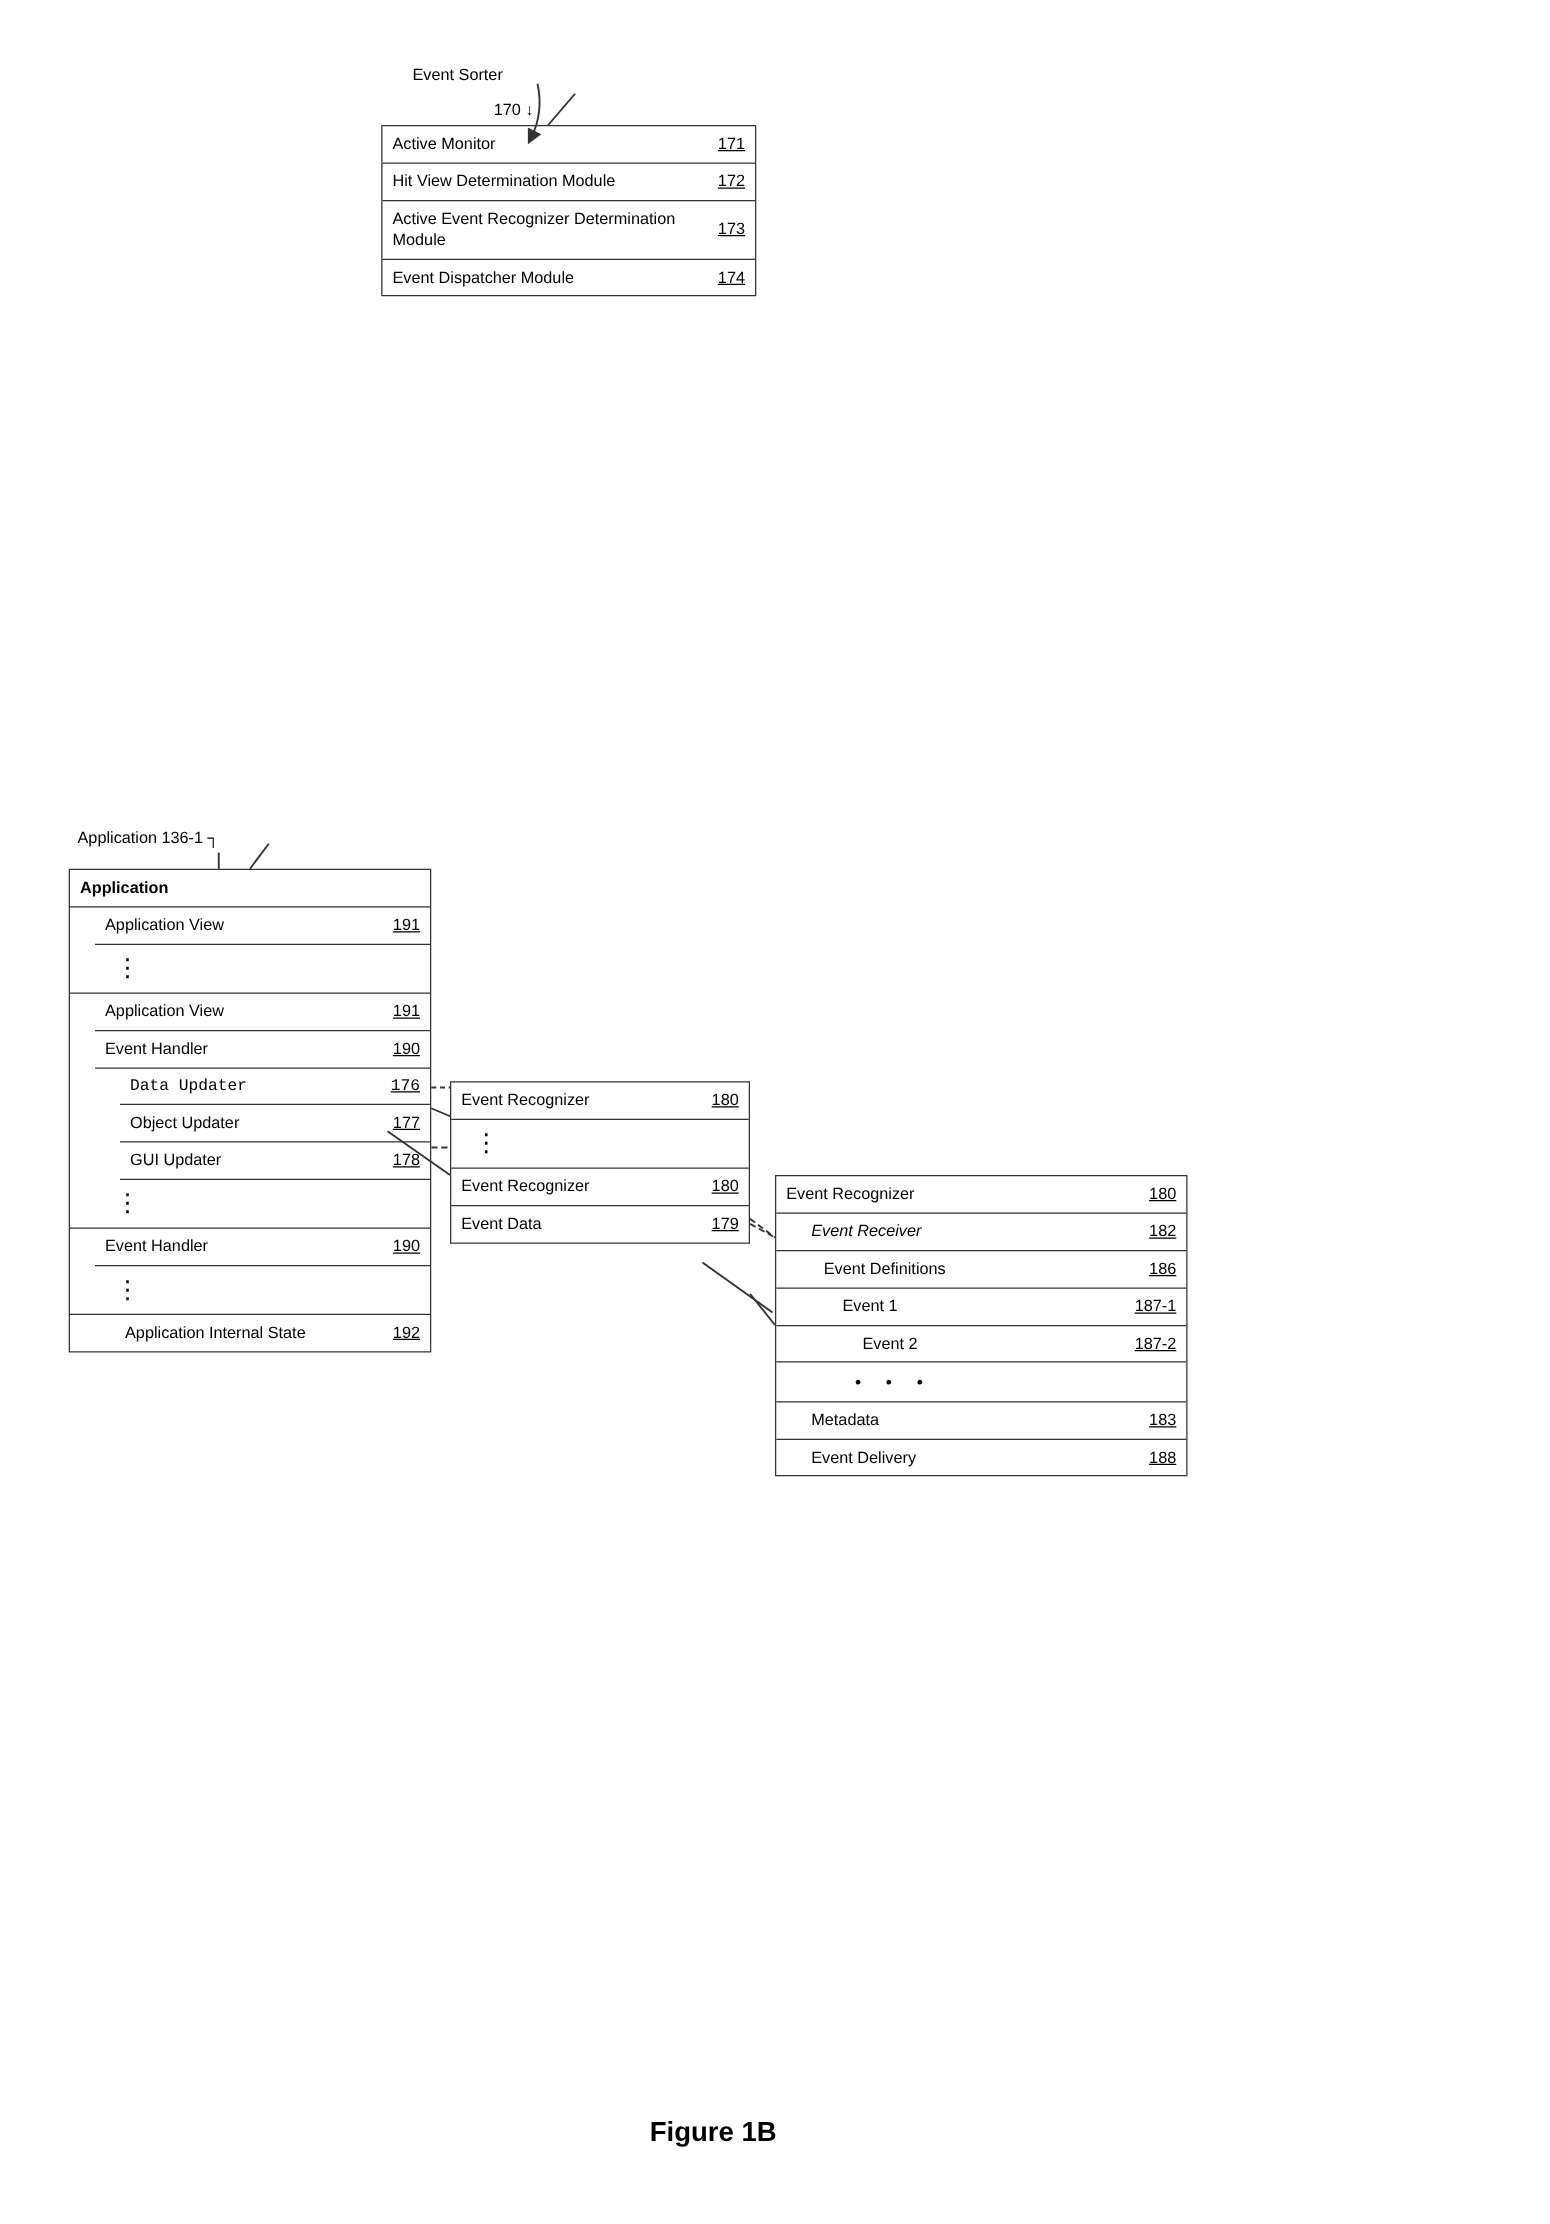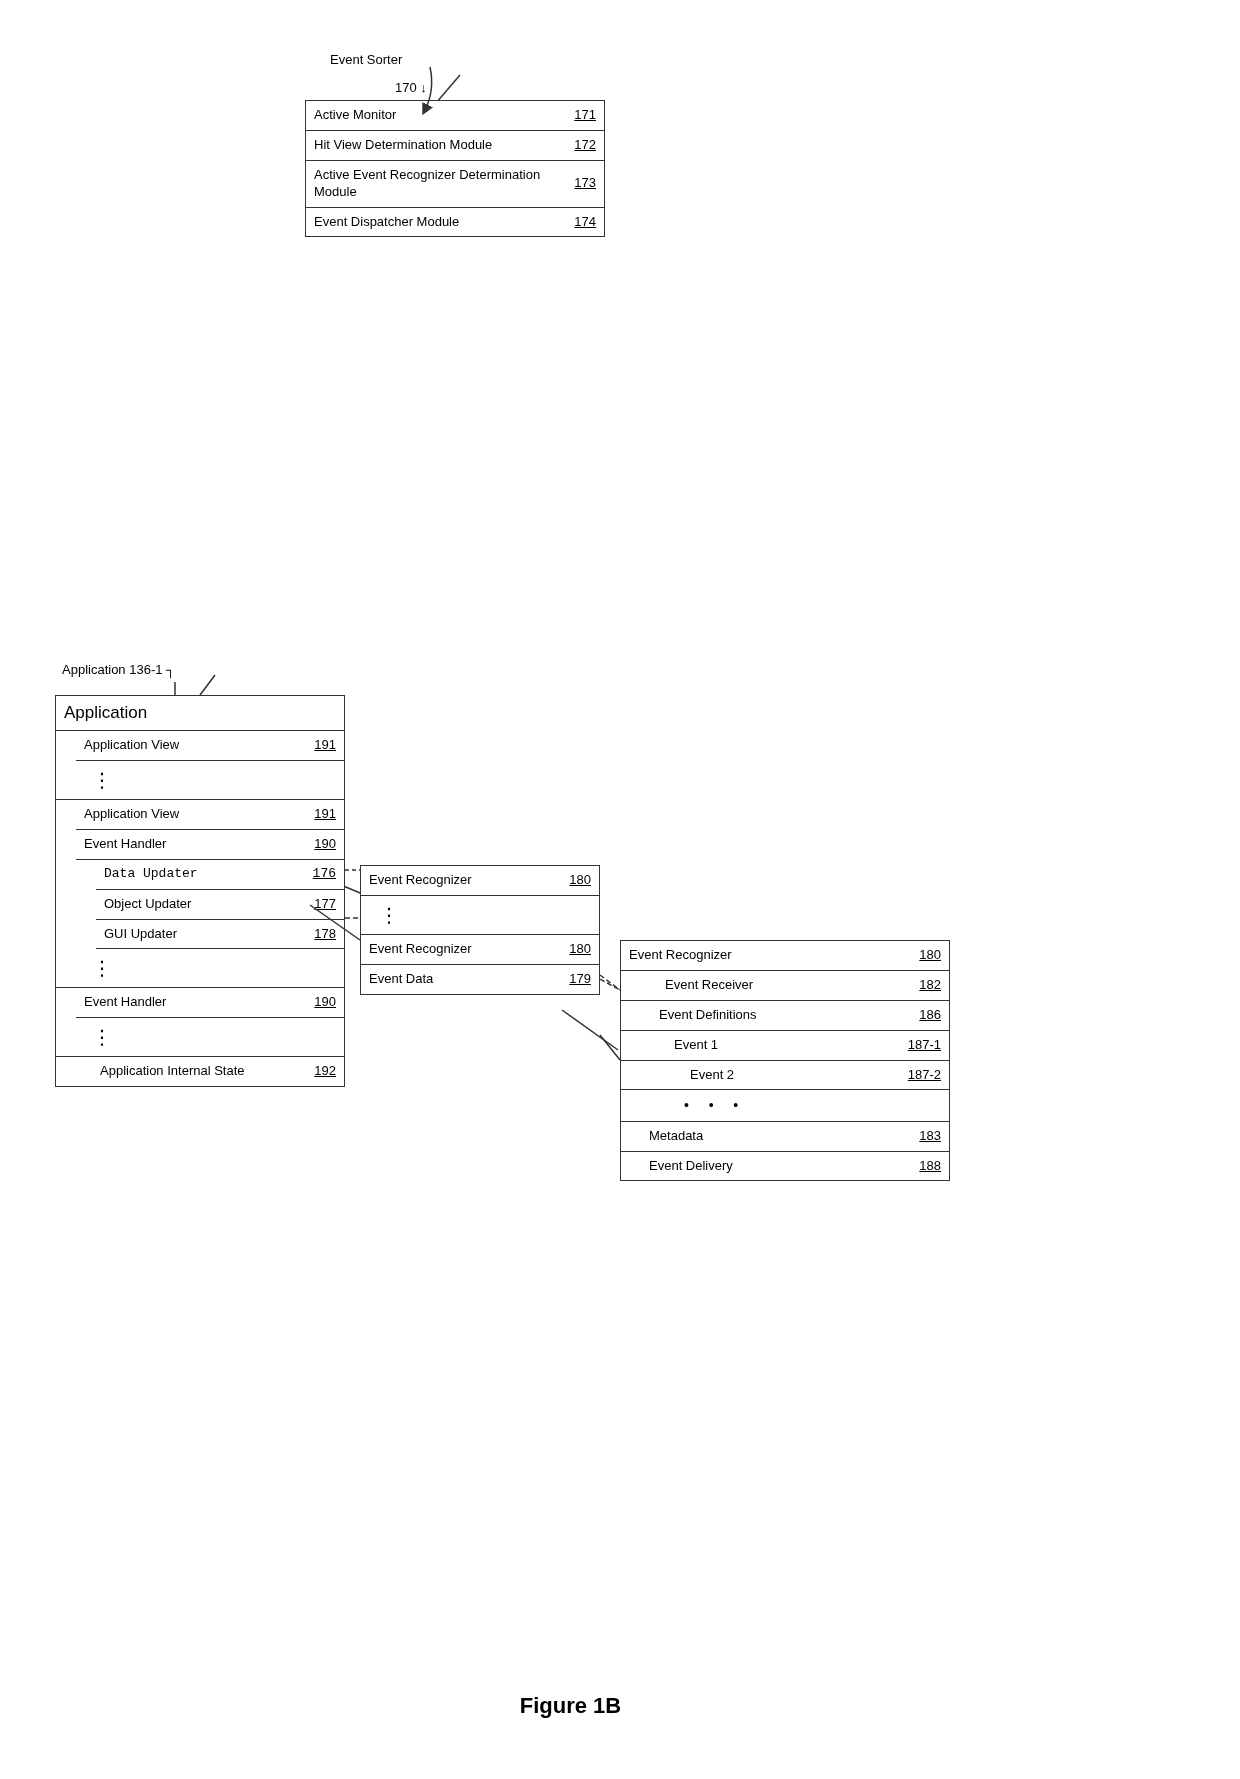--- a/index.html
+++ b/index.html
@@ -106,21 +106,21 @@
     </div>
   </div>
 
   <div style="position:absolute; top:662px; left:62px; font-size:13px;">
     Application 136-1 ┐
   </div>
 
   <div class="box" style="left:55px; top:695px; width:290px;">
 
     <div class="box-row">
-      <span class="label" style="font-size:17px;">Application</span>
+      <span class="label" style="font-size:13px;font-weight:bold;">Application</span>
     </div>
 
     <div class="box-row" style="margin-left:20px;">
       <span class="label">Application View</span>
       <span class="ref-num">191</span>
     </div>
 
     <div class="box-row">
       <span style="margin-left:28px; font-size:20px; letter-spacing:2px;">⋮</span>
     </div>
@@ -186,21 +186,21 @@
       <span class="ref-num">179</span>
     </div>
   </div>
 
   <div class="box" style="left:620px; top:940px; width:330px;">
     <div class="box-row">
       <span class="label">Event Recognizer</span>
       <span class="ref-num">180</span>
     </div>
     <div class="box-row">
-      <span class="label" style="margin-left:36px;">Event Receiver</span>
+      <span class="label" style="margin-left:20px;font-style:italic;">Event Receiver</span>
       <span class="ref-num">182</span>
     </div>
     <div class="box-row">
       <span class="label" style="margin-left:30px;">Event Definitions</span>
       <span class="ref-num">186</span>
     </div>
     <div class="box-row">
       <span class="label" style="margin-left:45px;">Event 1</span>
       <span class="ref-num">187-1</span>
     </div>

